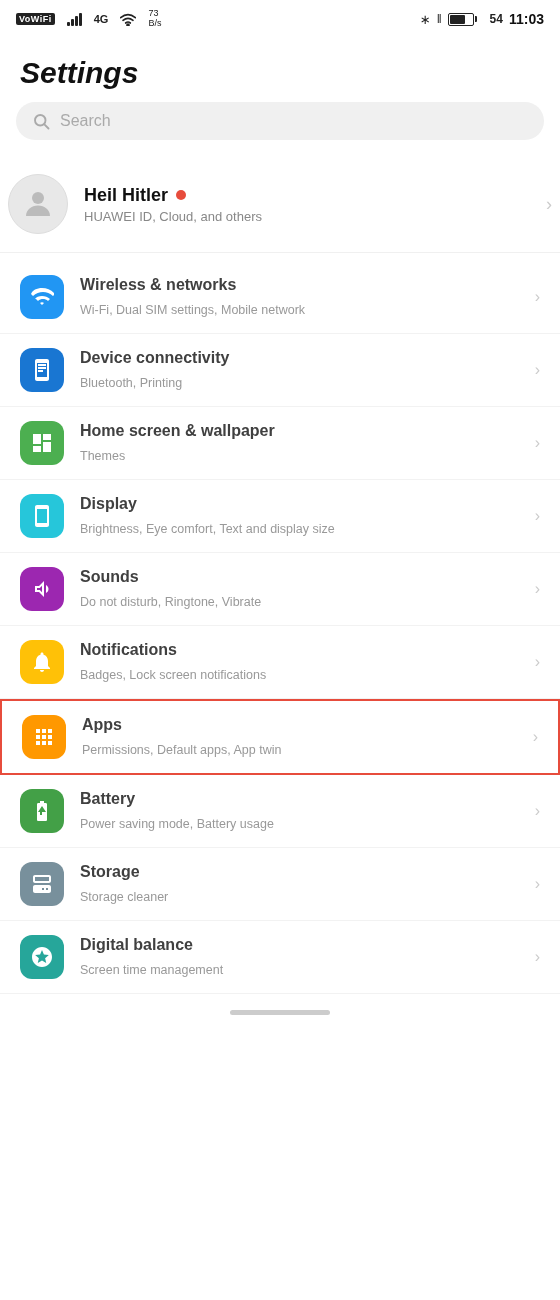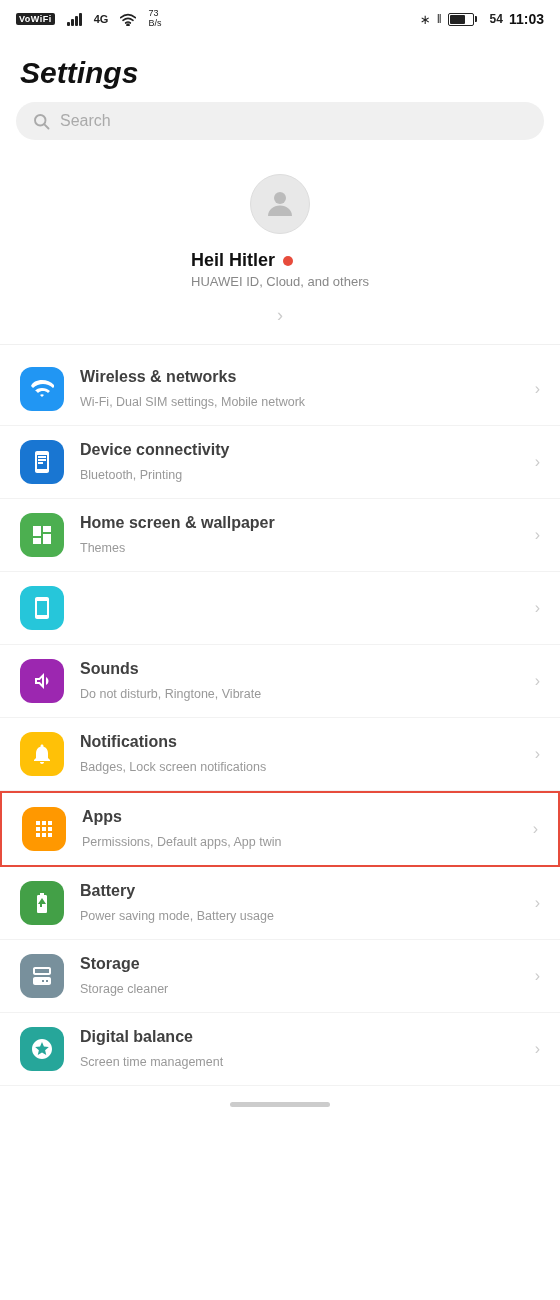--- a/index.html
+++ b/index.html
@@ -135,21 +135,20 @@
     }
 
     
     .profile-section {
       display: flex;
       align-items: center;
       padding: 18px 8px;
       background: #fff;
       border-bottom: 1px solid #f0f0f0;
       gap: 16px;
-      flex-direction: column;
     }
     .avatar-circle {
       width: 60px;
       height: 60px;
       border-radius: 50%;
       background: #e8e8e8;
       border: 1px solid #ddd;
       display: flex;
       align-items: center;
       justify-content: center;
@@ -373,20 +372,22 @@
     <span class="settings-chevron">›</span>
   </div>
 
   <div class="settings-item">
     <div class="settings-icon icon-teal">
       <svg class="icon-svg" viewBox="0 0 24 24">
           <path d="M17 1.01L7 1c-1.1 0-2 .9-2 2v18c0 1.1.9 2 2 2h10c1.1 0 2-.9 2-2V3c0-1.1-.9-1.99-2-1.99zM17 19H7V5h10v14z"></path>
         </svg>
     </div>
     <div class="settings-text">
+      <div class="settings-title">Display</div>
+      <div class="settings-subtitle">Brightness, Eye comfort, Text and display size</div>
     </div>
     <span class="settings-chevron">›</span>
   </div>
 
   <div class="settings-item">
     <div class="settings-icon icon-purple">
       <svg class="icon-svg" viewBox="0 0 24 24">
           <path d="M18.5 12c0-1.77-1.02-3.29-2.5-4.03v8.05c1.48-.73 2.5-2.25 2.5-4.02zM5 9v6h4l5 5V4L9 9H5zm7-.17v6.34L9.83 13H7v-2h2.83L12 8.83z"></path>
         </svg>
     </div>

